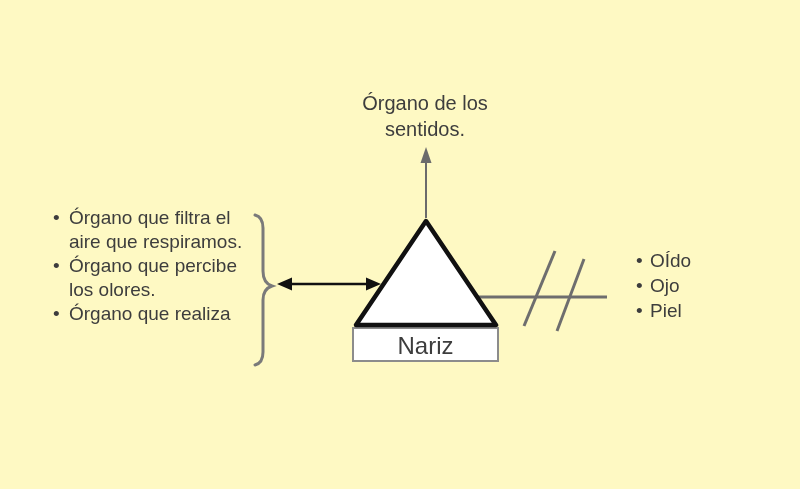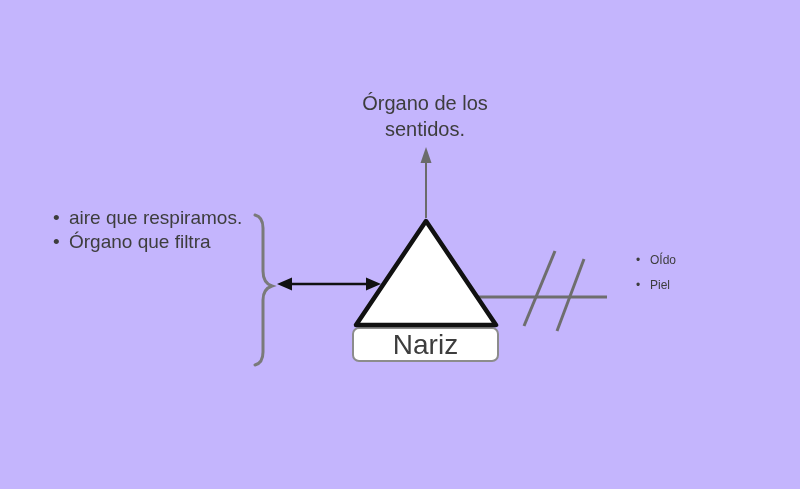--- a/index.html
+++ b/index.html
@@ -5,21 +5,21 @@
   html, body {
     margin: 0;
     padding: 0;
     background: #ffffff;
     font-family: "Liberation Sans", sans-serif;
   }
   .canvas {
     position: relative;
     width: 800px;
     height: 489px;
-    background: #c4b5fd;
+    background: #fef9c3;
     overflow: hidden;
     color: #3d3d3d;
   }
   .title {
     position: absolute;
     left: 340px;
     top: 90px;
     width: 170px;
     text-align: center;
     font-size: 20px;
@@ -47,67 +47,73 @@
     top: 206px;
     width: 205px;
     font-size: 19px;
     line-height: 24px;
   }
   .left-list li { padding-left: 16px; }
   .right-list {
     left: 636px;
     top: 248px;
     width: 120px;
-    font-size: 12px;
+    font-size: 19px;
     line-height: 25px;
   }
   .right-list li { padding-left: 14px; }
   .nariz-box {
     position: absolute;
     left: 352px;
     top: 327px;
     width: 147px;
     height: 35px;
     box-sizing: border-box;
     border: 2.5px solid #8c8c8c;
-    border-radius: 7px;
+    border-radius: 0;
     background: #ffffff;
     display: flex;
-    align-items: flex-start;
+    align-items: flex-end;
     justify-content: center;
-    font-size: 28px;
+    font-size: 24px;
     color: #3d3d3d;
     z-index: 1;
   }
   svg.connectors {
     position: absolute;
     left: 0;
     top: 0;
     z-index: 2;
     pointer-events: none;
   }
 </style>
 </head>
 <body>
 
 <div class="canvas">
 
   <div class="title">Órgano de los sentidos.</div>
 
   <ul class="bullet-list left-list">
     <li>
+      <div>Órgano que filtra el</div>
       <div>aire que respiramos.</div>
     </li>
     <li>
-      <div>Órgano que filtra</div>
+      <div>Órgano que percibe</div>
+      <div>los olores.</div>
+    </li>
+    <li>
+      <div>Órgano que realiza</div>
     </li>
   </ul>
 
   <ul class="bullet-list right-list">
     <li>OÍdo</li>
+    <li>Ojo</li>
     <li>Piel</li>
   </ul>
 
   <div class="nariz-box">
     <span>Nariz</span>
   </div>
 
   <svg class="connectors" width="800" height="489" viewBox="0 0 800 489">
 
     <line x1="477" y1="297" x2="607" y2="297" stroke-width="3" stroke="#6e6e6e"></line>

